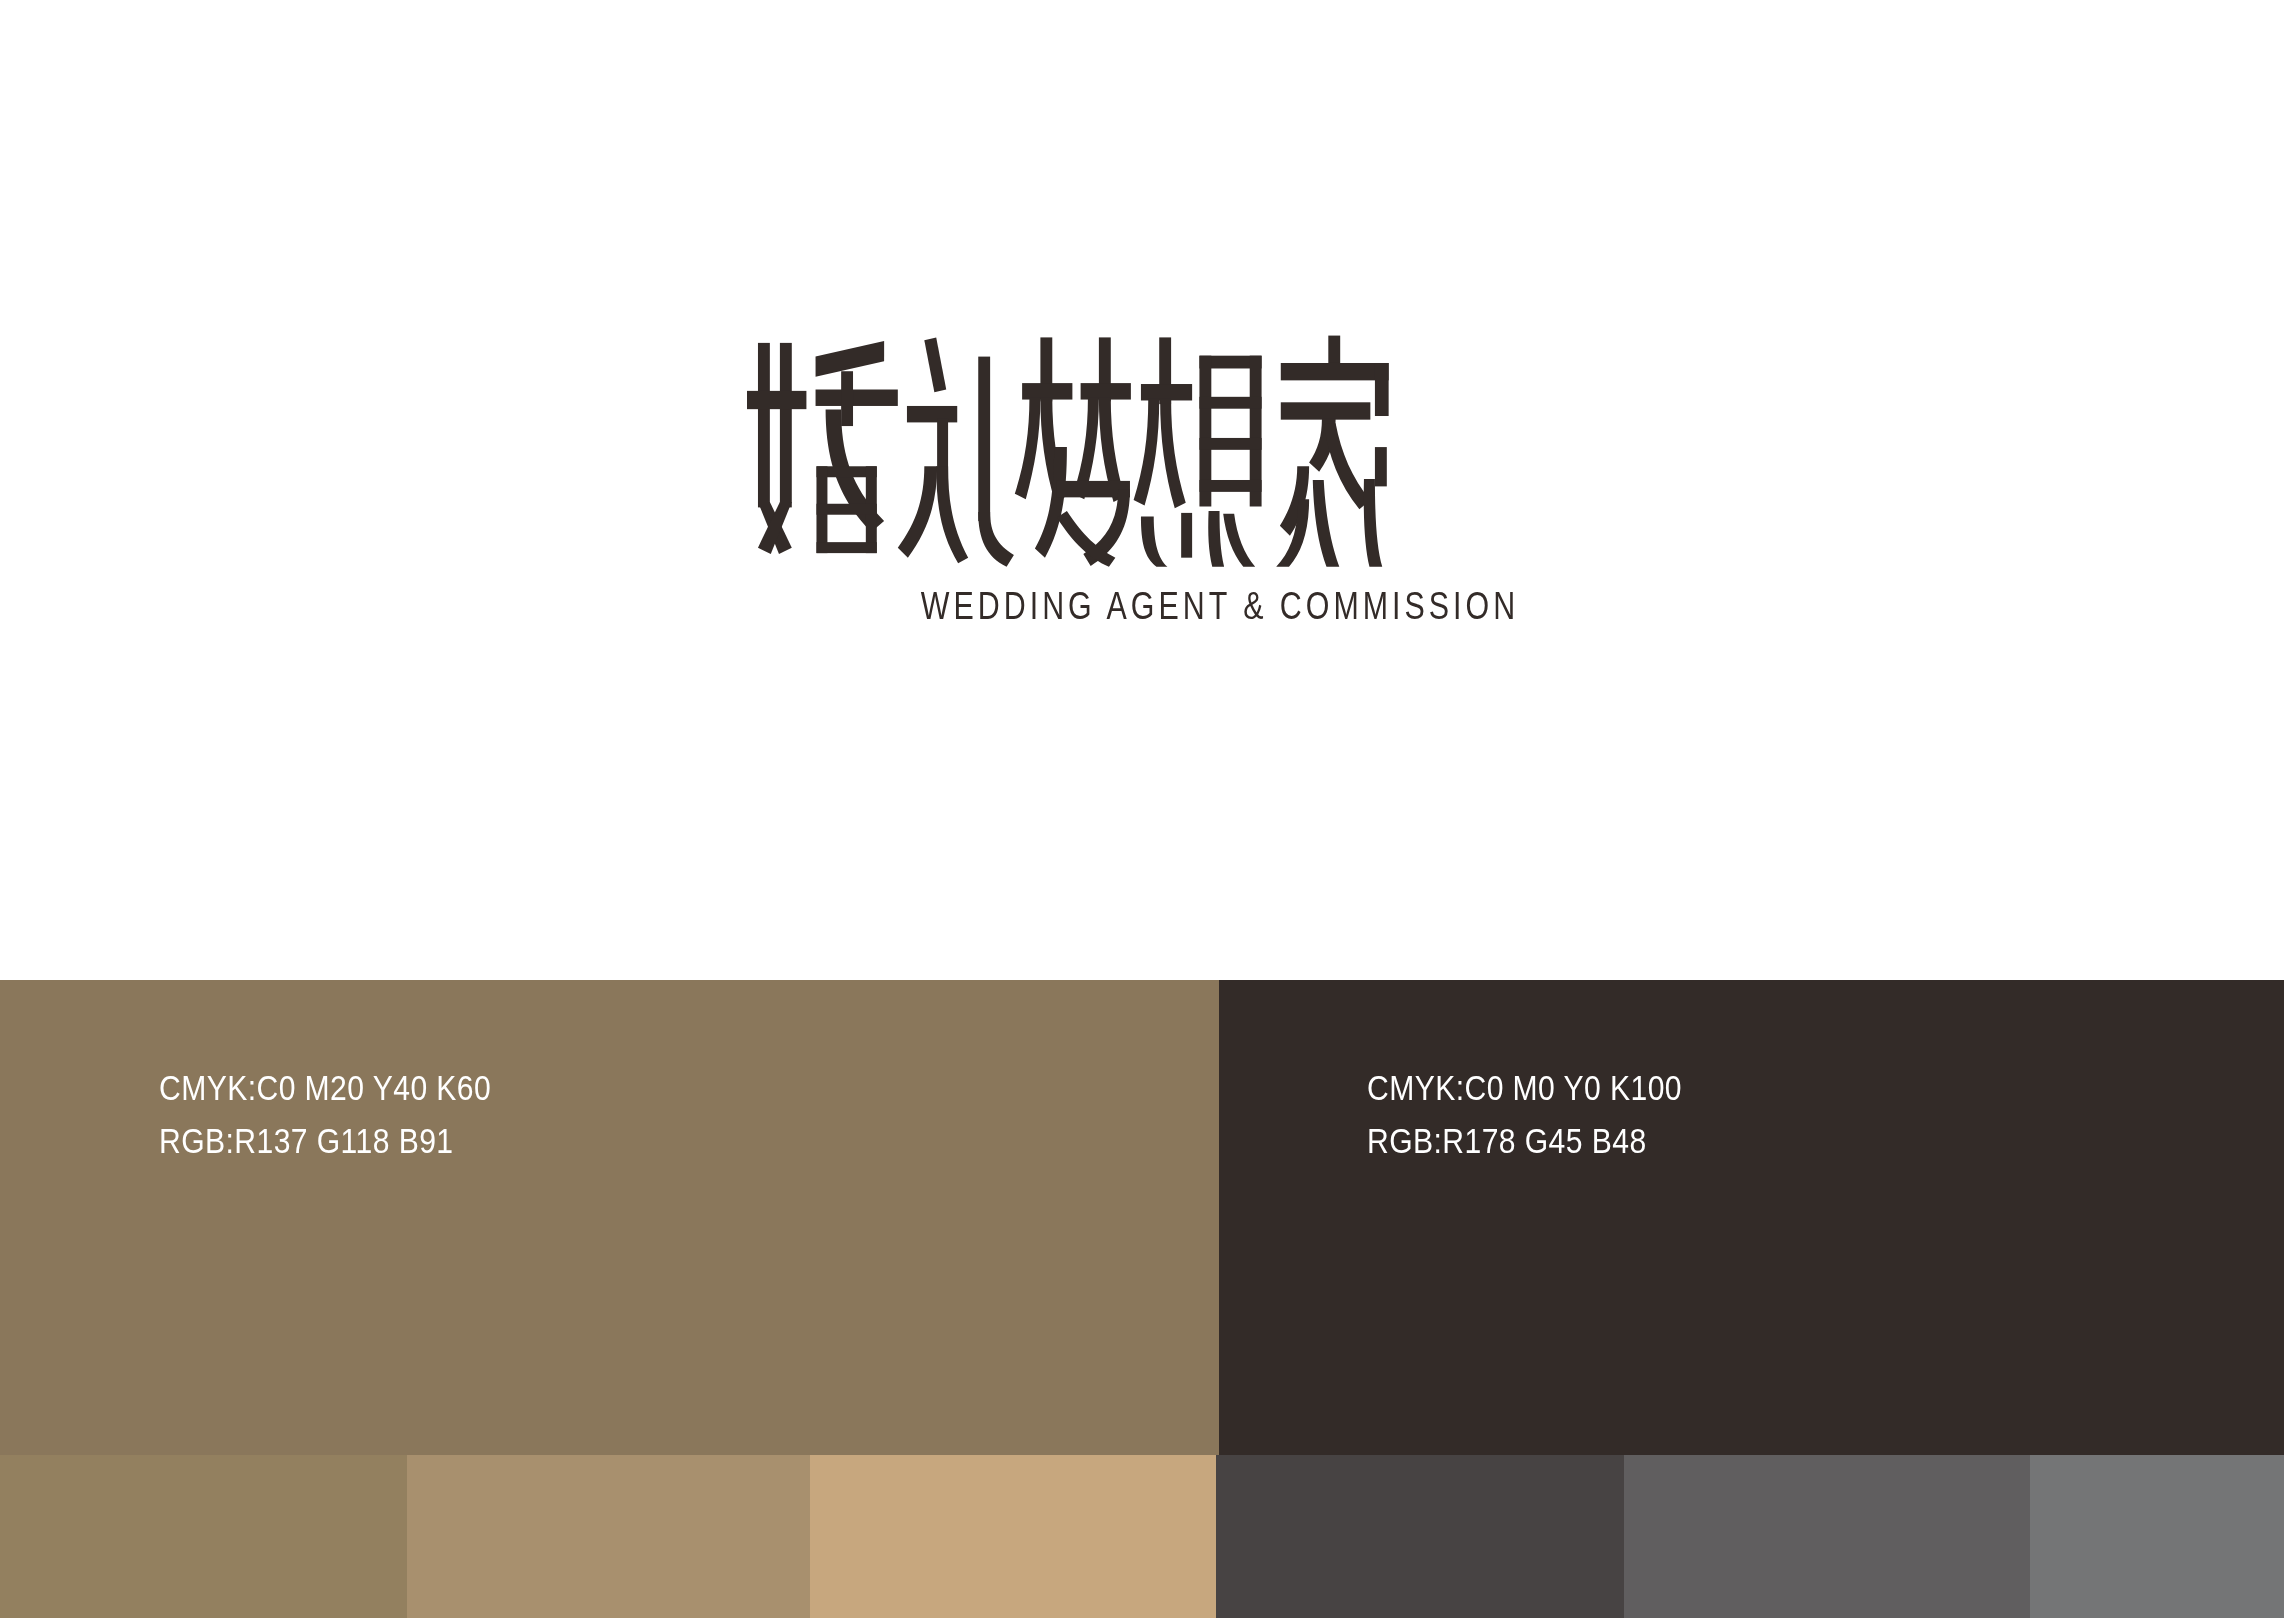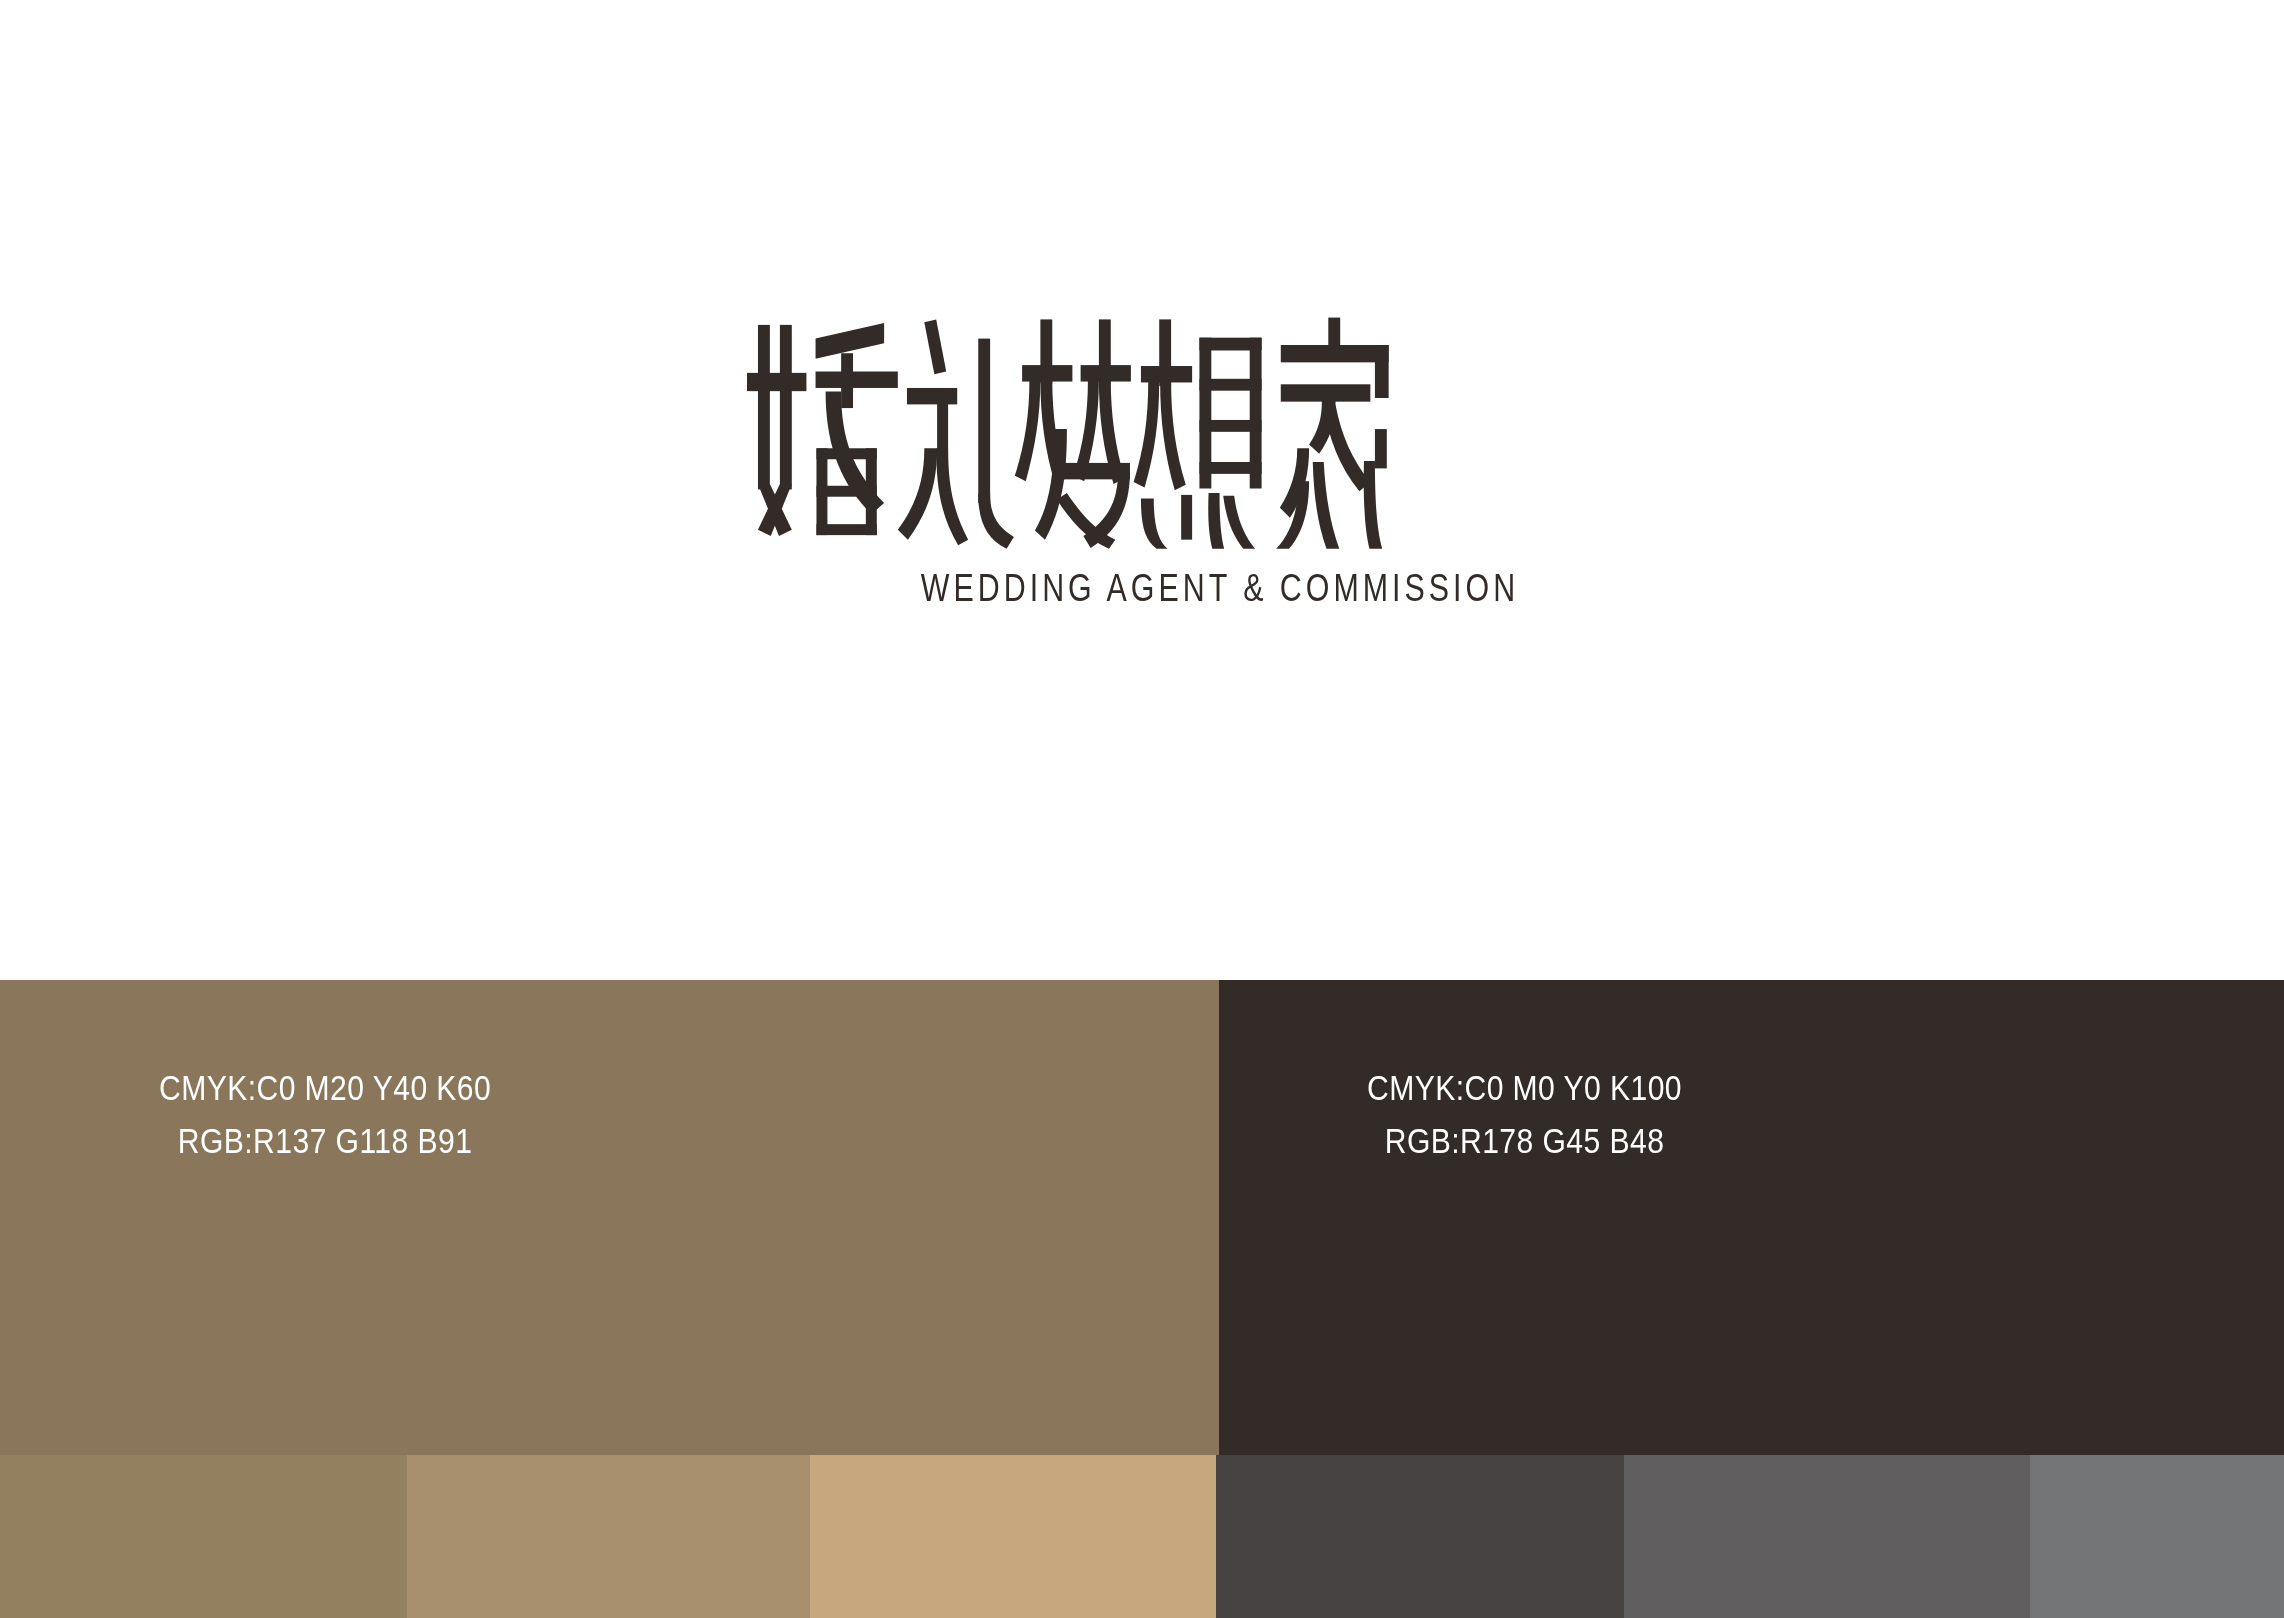--- a/index.html
+++ b/index.html
@@ -17,21 +17,21 @@
 
   
   .logo-area {
     position:absolute;
     left:0; top:0;
     width:2437px; height:980px;
     background:#ffffff;
   }
   .logo-lockup {
     position:absolute;
-    left:747px; top:311px;
+    left:747px; top:329px;
     width:946px;
   }
   .logo-wordmark {
     display:block;
     width:946px;
     height:238px;
   }
   .logo-sub {
     display:block;
     margin-top:18px;
@@ -49,21 +49,20 @@
   
   .color-bands {
     position:absolute;
     left:0; top:980px;
     width:2437px; height:475px;
     display:flex;
   }
   .band {
     position:relative;
     height:100%;
-    text-align:center;
   }
   .band-left  { width:1219px; }
   .band-right { width:1218px; }
   .band-specs {
     position:absolute;
     top:81px;
   }
   .band-left .band-specs  { left:159px; }
   .band-right .band-specs { left:148px; }
   .spec-line {

